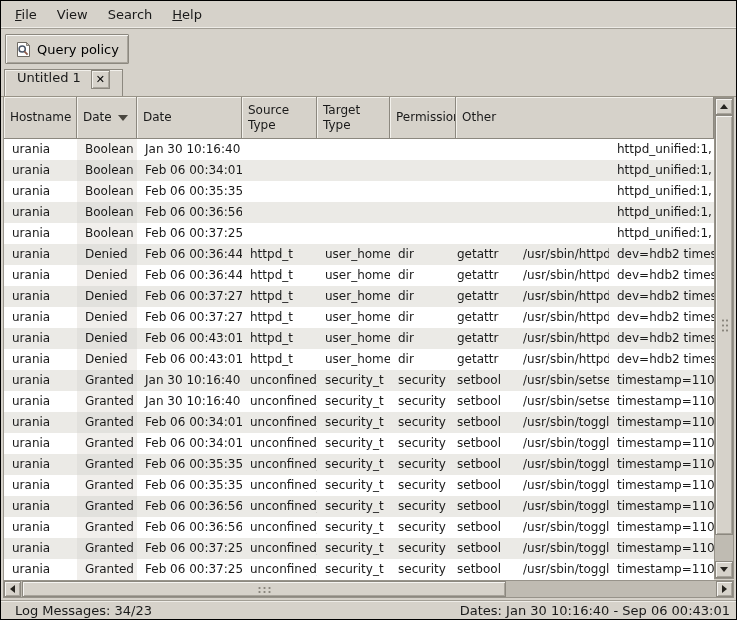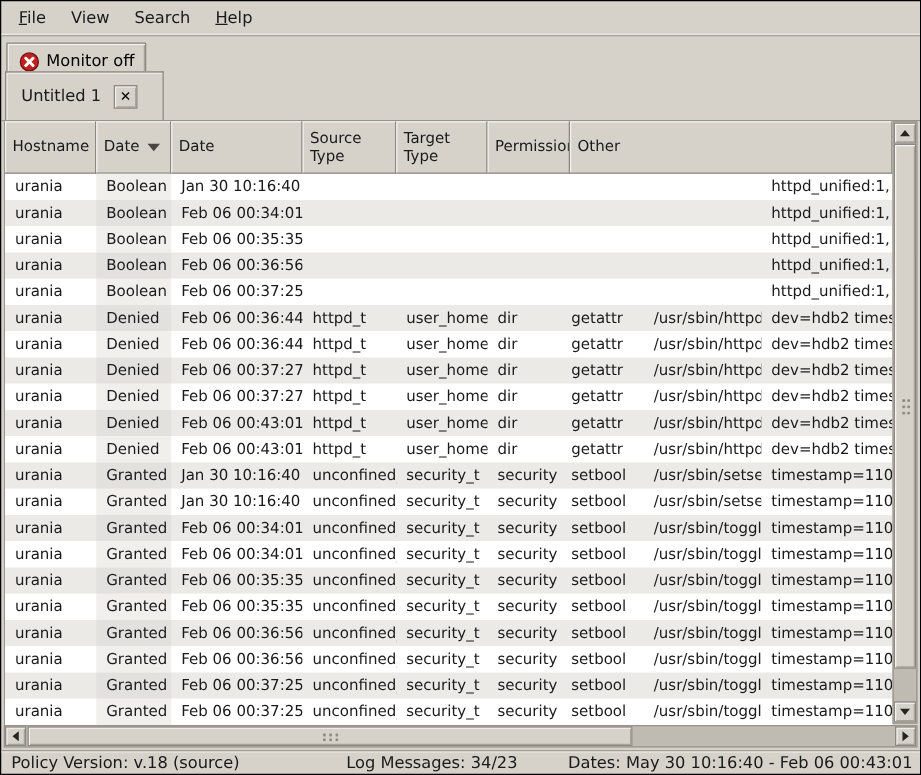--- a/index.html
+++ b/index.html
@@ -35,22 +35,22 @@
   }
   .tb-icon { width:17px; height:17px; display:inline-block; }
 
   
   .tabbar {
     position:absolute; left:0; top:67px; right:0; height:29px;
     display:flex; align-items:flex-end;
     border-bottom:1px solid #989387;
   }
   .tab {
-    margin-left:3px; height:39px; display:flex; align-items:center; gap:10px;
-    padding:0 20px 0 12px; background:#d6d2ca; font-size:13px;
+    margin-left:3px; height:27px; display:flex; gap:10px;
+    padding:0 12px 0 12px; background:#d6d2ca; font-size:13px;
     border:1px solid #8c887f; border-bottom:none;
     box-shadow: inset 1px 1px 0 #f2f0eb;
   }
   .tab-close {
     width:19px; height:19px; background:#d6d2ca;
     border:1px solid #8c887f;
     box-shadow: inset 1px 1px 0 #f2f0eb, inset -1px -1px 0 #aaa69d;
     font-size:11px; font-weight:bold; line-height:1;
     display:flex; align-items:center; justify-content:center; cursor:default;
     font-family:inherit;
@@ -153,25 +153,27 @@
       <span class="menu-item"><u>F</u>ile</span>
       <span class="menu-item">View</span>
       <span class="menu-item">Search</span>
       <span class="menu-item"><u>H</u>elp</span>
     </div>
 
   <div class="toolbar">
     <button class="tb-btn">
       <span class="tb-icon">
         <svg viewBox="0 0 17 17" width="17" height="17">
-          <circle cx="8.5" cy="8.5" r="7.2" fill="#c41f1f" stroke="#6e0e0e" stroke-width="1"></circle>
-          <path d="M5.6 5.6 L11.4 11.4 M11.4 5.6 L5.6 11.4" stroke="#ffffff" stroke-width="2.4" stroke-linecap="round"></path>
+          <path d="M2.5 1.5 h9 l3 3 v11 h-12 z" fill="#ffffff" stroke="#6f6b63" stroke-width="1"></path>
+          <path d="M11.5 1.5 v3 h3 z" fill="#c9c5bd" stroke="#6f6b63" stroke-width="0.8"></path>
+          <circle cx="7.2" cy="8" r="3.1" fill="none" stroke="#4a5668" stroke-width="1.5"></circle>
+          <line x1="9.4" y1="10.4" x2="12.6" y2="13.6" stroke="#8a5a4a" stroke-width="1.8"></line>
         </svg>
       </span>
-      <span>Monitor off</span>
+      <span>Query policy</span>
     </button>
   </div>
 
   <div class="tabbar">
     <div class="tab">
       <span>Untitled 1</span>
       <button class="tab-close">
         <span>✕</span>
       </button>
     </div>
@@ -444,18 +446,17 @@
       <div class="hthumb">
           <span class="grip-h"></span>
         </div>
       <div class="sbtn right">
           <span class="arr right"></span>
         </div>
     </div>
   </div>
 
   <div class="statusbar">
-    <div class="status-left">Policy Version: v.18 (source)</div>
     <div class="status-mid">Log Messages: 34/23</div>
-    <div class="status-right">Dates: May 30 10:16:40 - Feb 06 00:43:01</div>
+    <div class="status-right">Dates: Jan 30 10:16:40 - Sep 06 00:43:01</div>
   </div>
 
 </div>
 
 </body></html>

